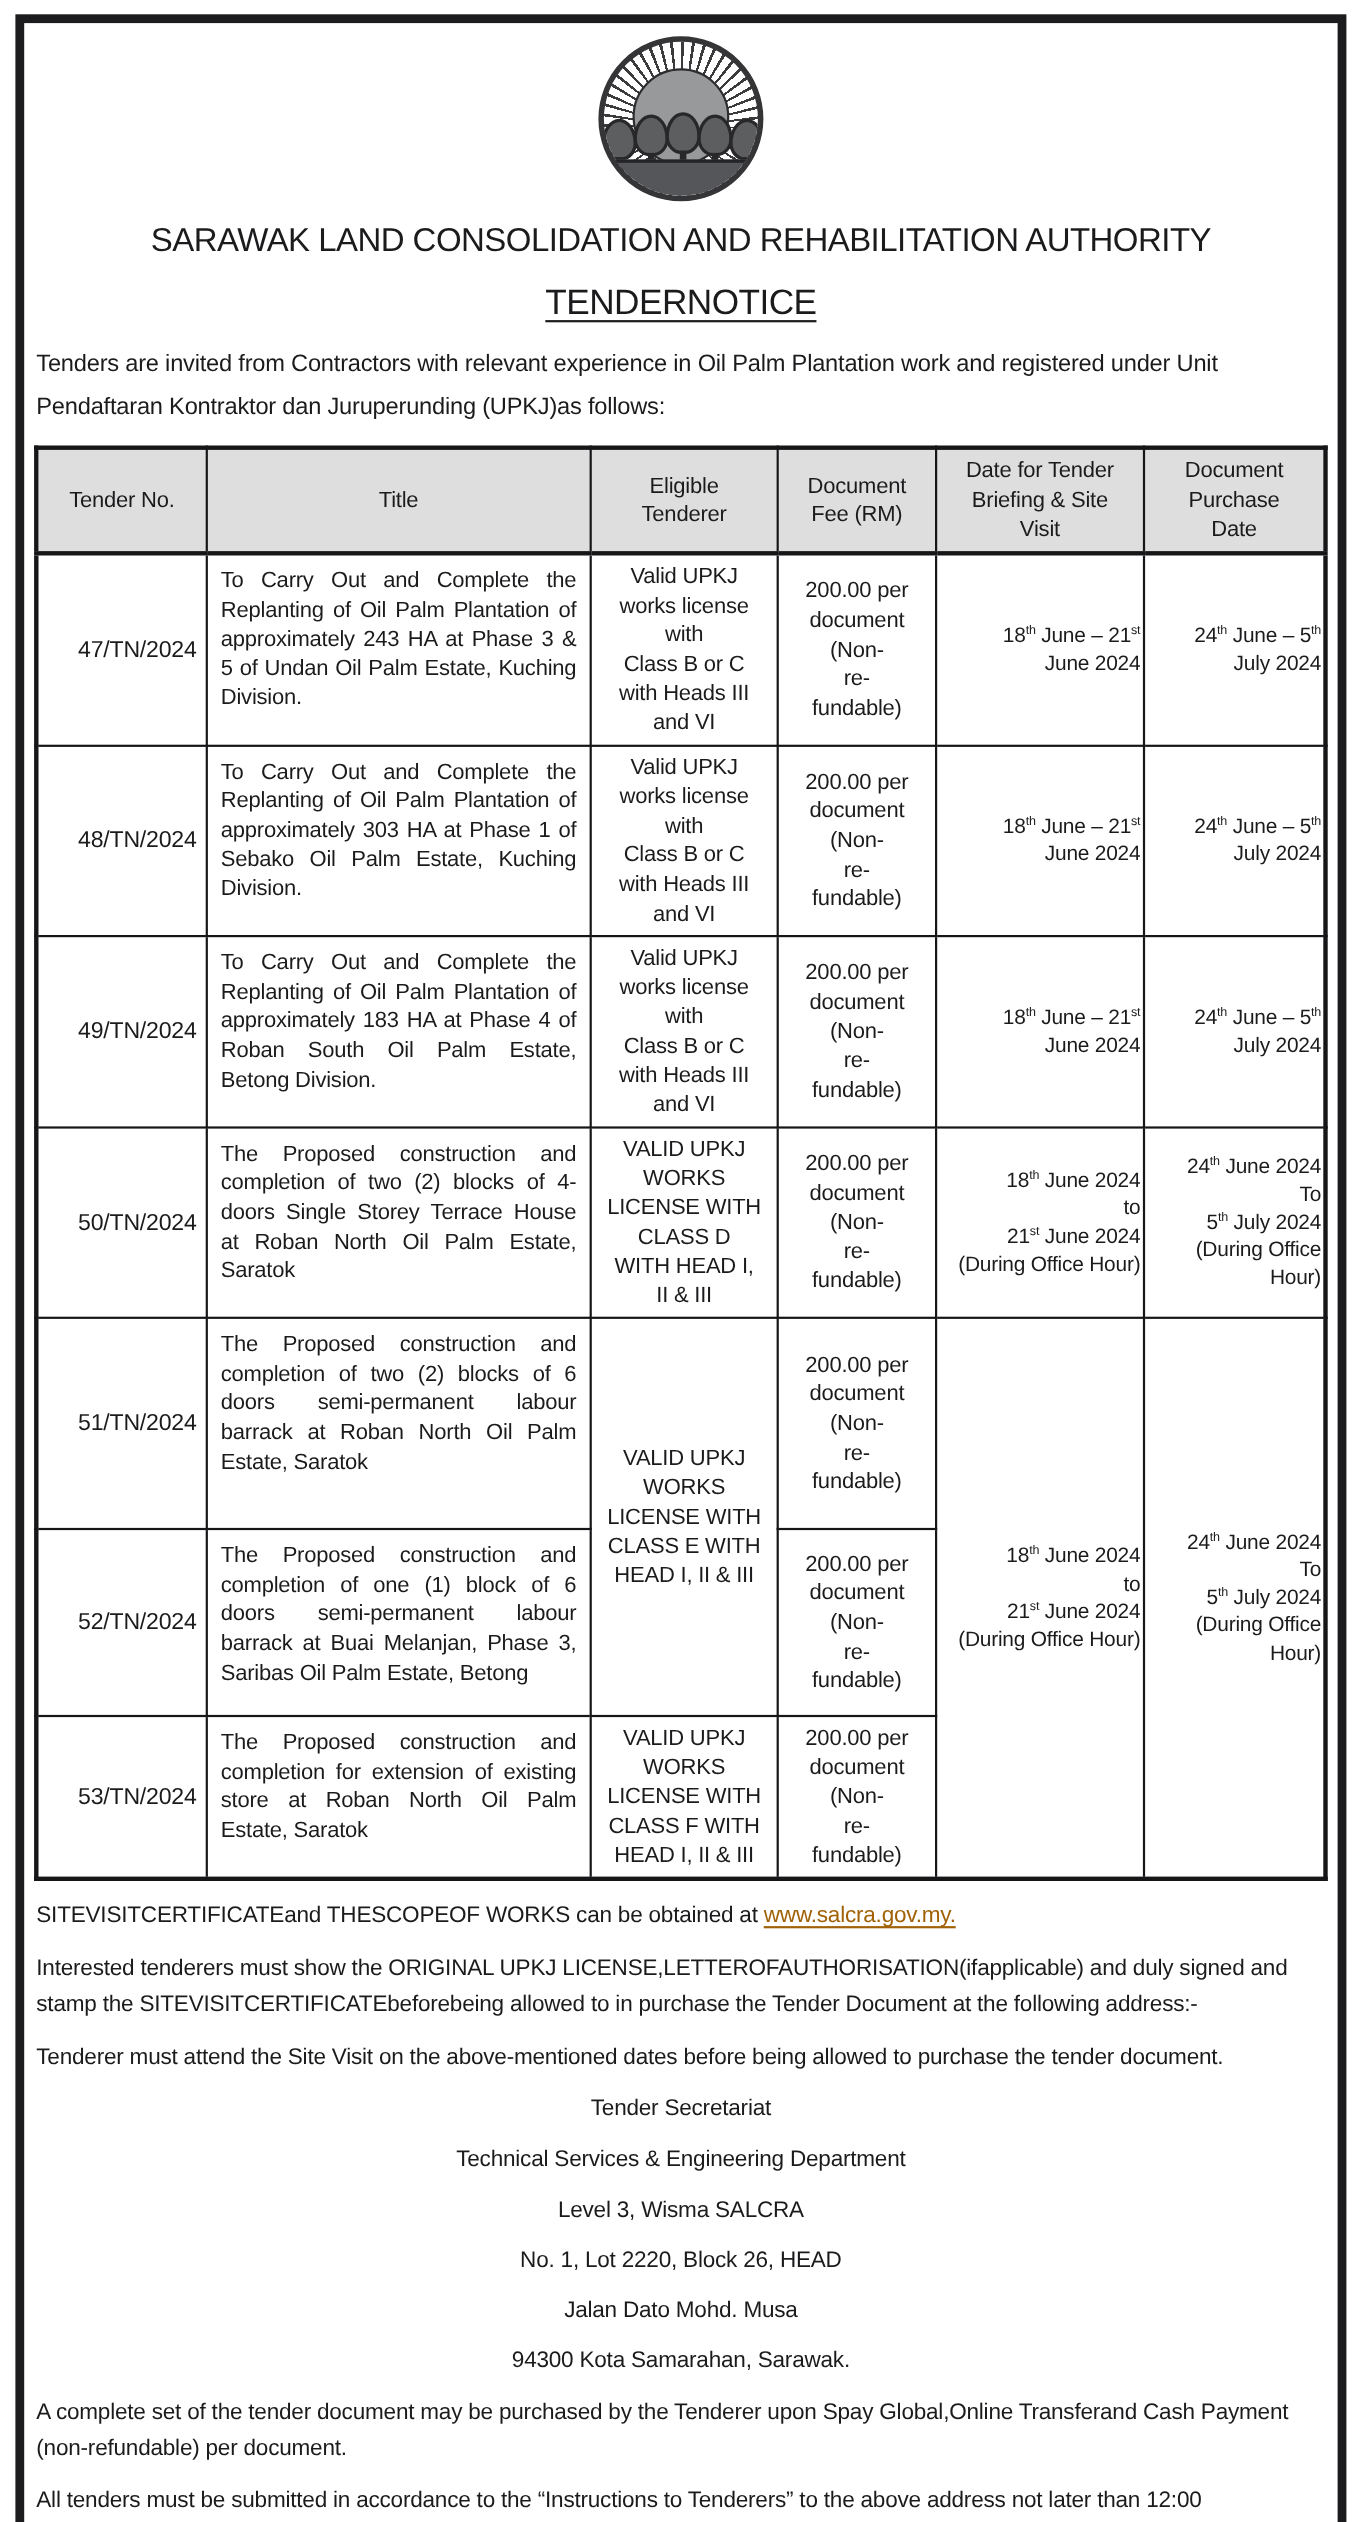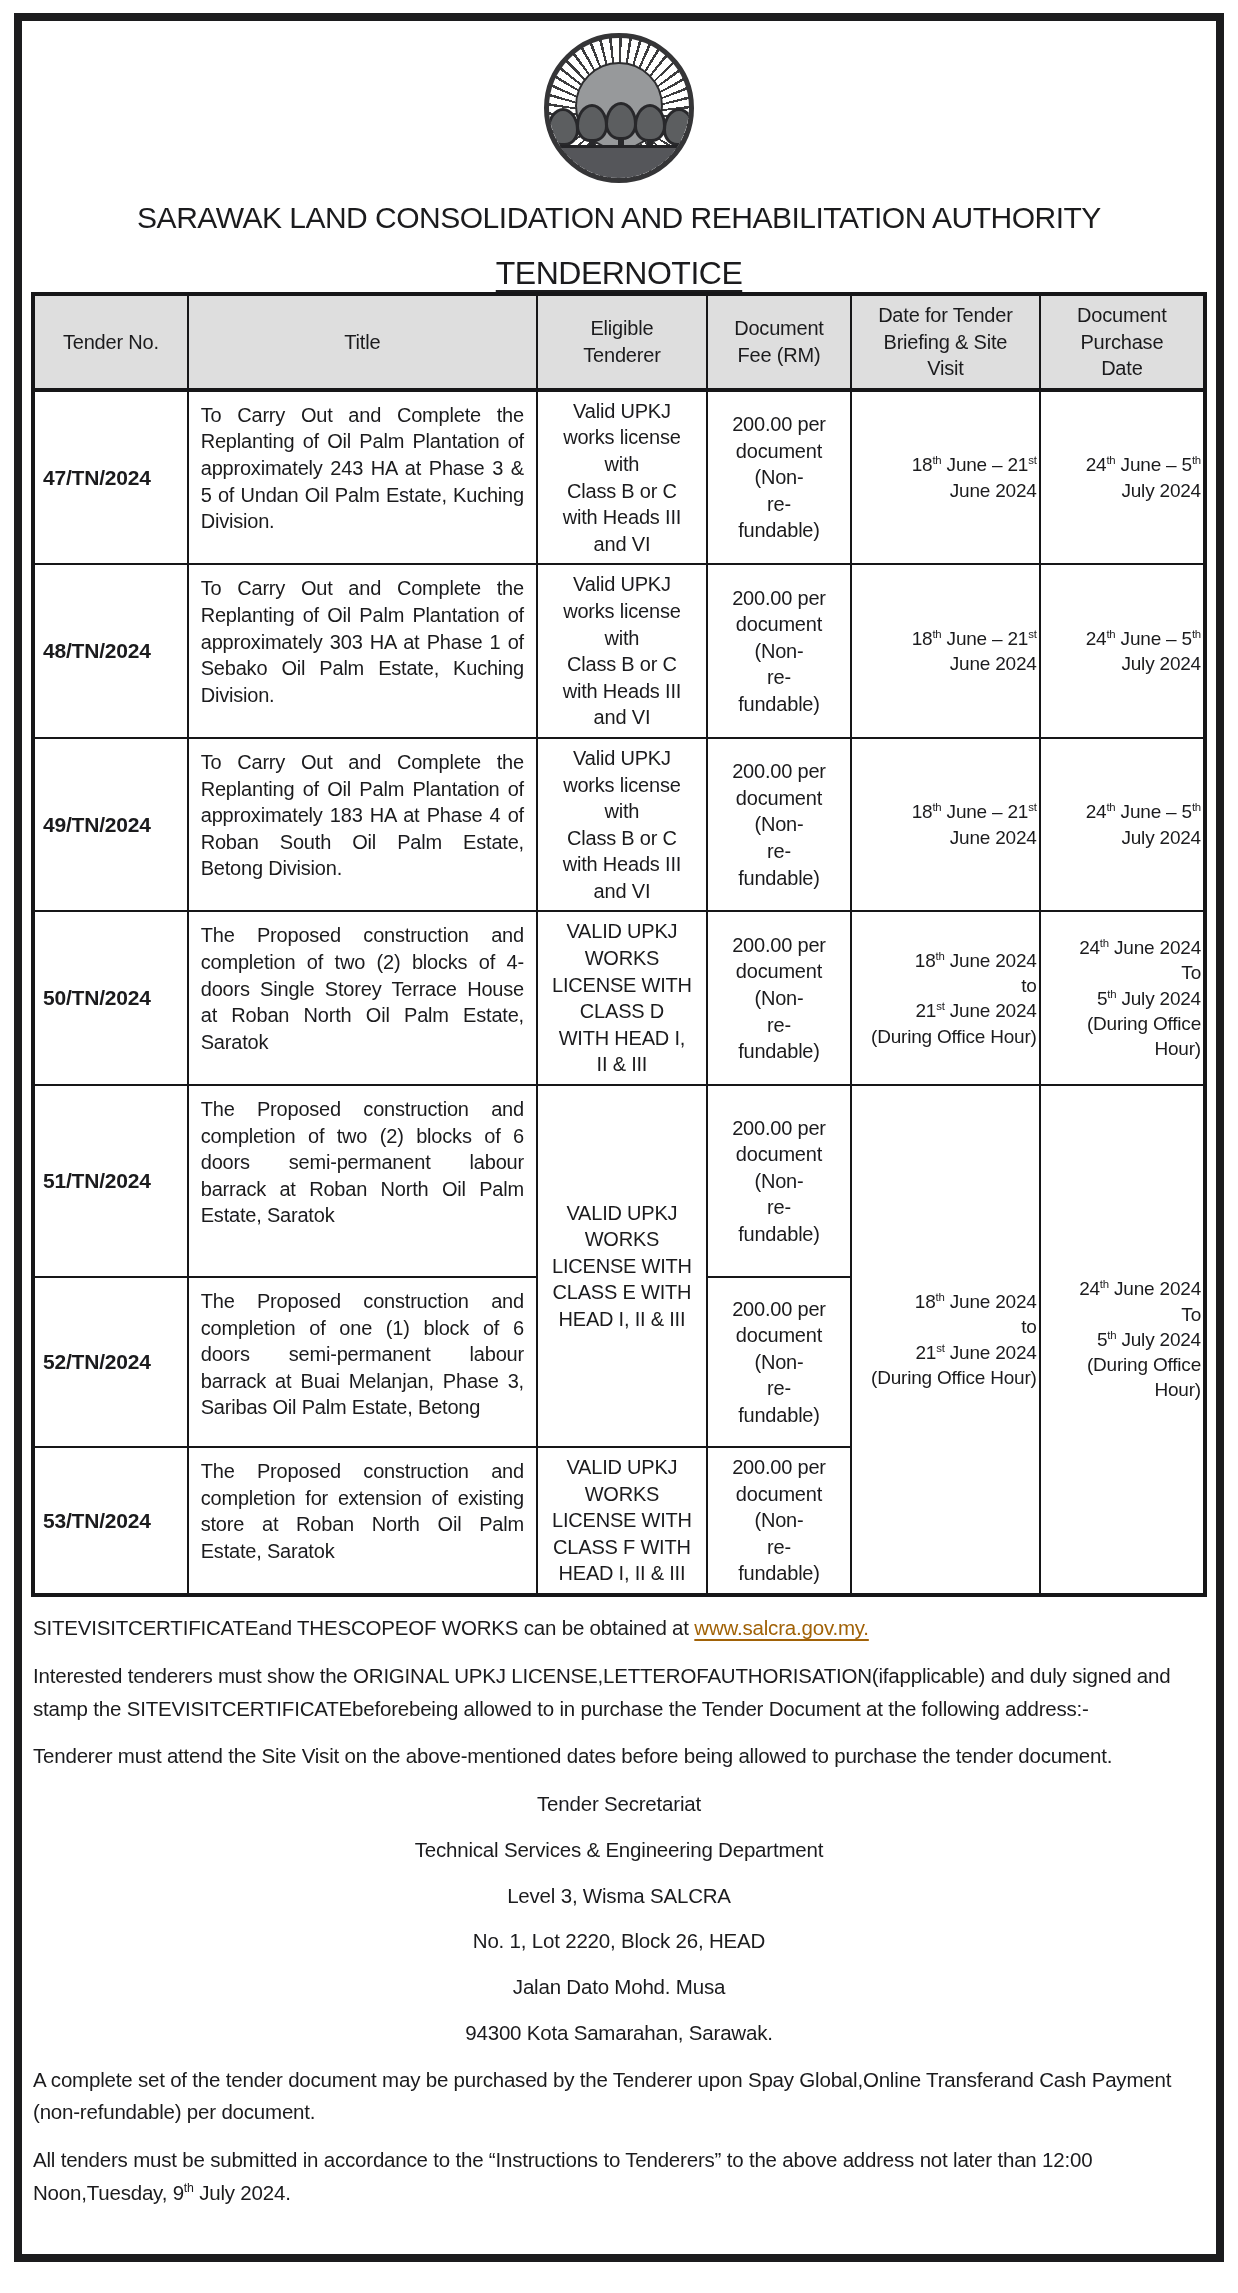--- a/index.html
+++ b/index.html
@@ -70,21 +70,21 @@
   }
   .tender-table thead tr{height:88px;background:#dedede;}
   .tender-table th{font-weight:normal;text-align:center;white-space:pre-line;border-bottom-width:4px;}
   .tender-table tbody tr:nth-child(1){height:160px;}
   .tender-table tbody tr:nth-child(2){height:160px;}
   .tender-table tbody tr:nth-child(3){height:160px;}
   .tender-table tbody tr:nth-child(4){height:160px;}
   .tender-table tbody tr:nth-child(5){height:192px;}
   .tender-table tbody tr:nth-child(6){height:170px;}
   .tender-table tbody tr:nth-child(7){height:140px;}
-  td.cell-no{text-align:left;font-size:21px;font-weight:bold;}
+  td.cell-no{text-align:right;font-size:21px;}
   td.cell-title{text-align:justify;vertical-align:top;padding:10px 12px;hyphens:none;}
   td.cell-center{text-align:center;}
   .pre{white-space:pre-line;}
   td.cell-date{text-align:right;font-size:19px;padding:4px 2px;}
   sup{font-size:0.6em;vertical-align:super;line-height:0;}
   
   .notes{font-size:20.5px;line-height:1.6;}
   .notes p{margin:15px 2px;}
   .site-link{color:#a16207;text-decoration:underline;text-underline-offset:4px;cursor:pointer;}
   .address{
@@ -105,20 +105,21 @@
       <div class="tree t3"></div>
       <div class="tree t4"></div>
       <div class="tree t5"></div>
       <div class="logo-ground"></div>
     </div>
   </div>
 
   <div class="org-name">SARAWAK LAND CONSOLIDATION AND REHABILITATION AUTHORITY</div>
   <div class="notice-title">TENDERNOTICE</div>
 
+  <p class="intro">Tenders are invited from Contractors with relevant experience in Oil Palm Plantation work and registered under Unit Pendaftaran Kontraktor dan Juruperunding (UPKJ)as follows:</p>
 
   <table class="tender-table">
     <colgroup>
       <col style="width:13.2%">
         <col style="width:29.8%">
         <col style="width:14.5%">
       <col style="width:12.3%">
         <col style="width:16.1%">
         <col style="width:14.1%">
     </colgroup>

